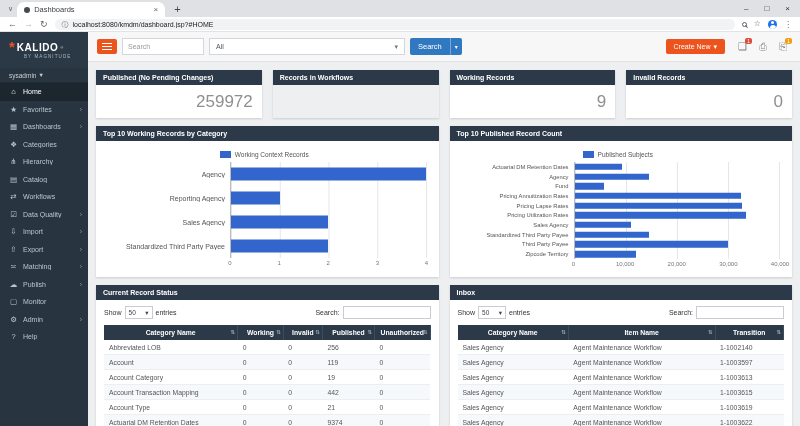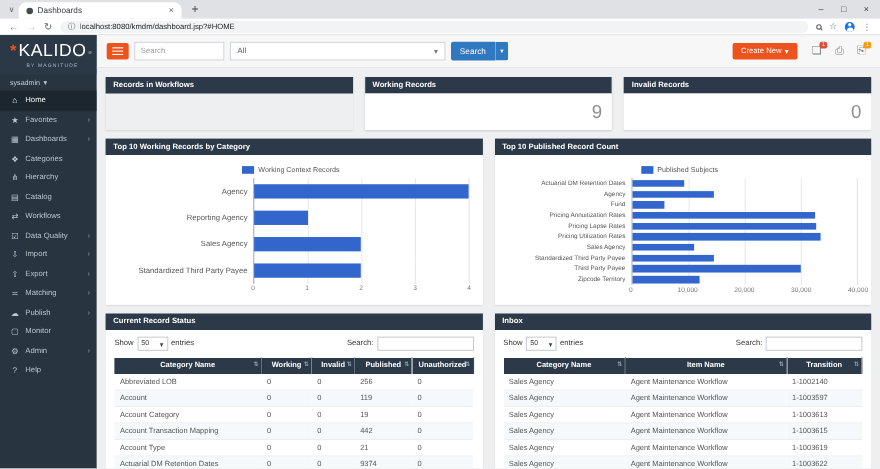--- a/index.html
+++ b/index.html
@@ -33,21 +33,21 @@
   .avatar:before { content:""; position:absolute; width:3px; height:3px; border-radius:50%; background:#fff; left:3px; top:1.5px; }
   .avatar:after { content:""; position:absolute; width:6px; height:4px; border-radius:3px 3px 0 0; background:#fff; left:1.5px; top:5.5px; }
   .kebab { font-size:8px; color:#5f6368; }
 
   
   .app { display:flex; height:394px; }
   .sidebar { width:88px; background:#28343f; flex:none; display:flex; flex-direction:column; }
   .logo { height:36px; background:#2b3947; display:flex; flex-direction:column; justify-content:center; padding-left:9px; }
   .logo-row { display:flex; align-items:center; gap:2px; }
   .logo-star { color:#ed541d; font-size:15px; line-height:8px; font-weight:bold; }
-  .logo-name { color:#fff; font-size:16px; font-weight:normal; letter-spacing:.5px; }
+  .logo-name { color:#fff; font-size:10px; font-weight:bold; letter-spacing:.5px; }
   .logo-reg { color:#cfd5da; font-size:4px; vertical-align:top; }
   .logo-sub { color:#aeb9c2; font-size:4.5px; letter-spacing:1.1px; margin-left:15px; margin-top:1px; }
   .userline { height:15px; display:flex; align-items:center; padding-left:9px; gap:3px;
     color:#c5cfd6; font-size:6.5px; border-bottom:1px solid #222c36; }
   .snav { height:17.5px; display:flex; align-items:center; gap:5px; padding:0 6px 0 9px;
     color:#b8c7ce; font-size:7px; cursor:pointer; }
   .snav .sicon { width:9px; font-size:7.5px; text-align:center; flex:none; }
   .snav .slabel { flex:1; white-space:nowrap; overflow:hidden; }
   .snav .schev { font-size:7px; color:#8a99a5; }
   .snav.active { background:#1c262e; color:#fff; }
@@ -279,20 +279,24 @@
           <span>⎘</span>
           <span class="hbadge orange">1</span>
         </span>
       </div>
     </div>
 
     <div class="content">
 
       <div class="row">
         <div class="panel">
+          <div class="panel-header">Published (No Pending Changes)</div>
+          <div class="card-body">259972</div>
+        </div>
+        <div class="panel">
           <div class="panel-header">Records in Workflows</div>
         </div>
         <div class="panel">
           <div class="panel-header">Working Records</div>
           <div class="card-body">9</div>
         </div>
         <div class="panel">
           <div class="panel-header">Invalid Records</div>
           <div class="card-body">0</div>
         </div>

